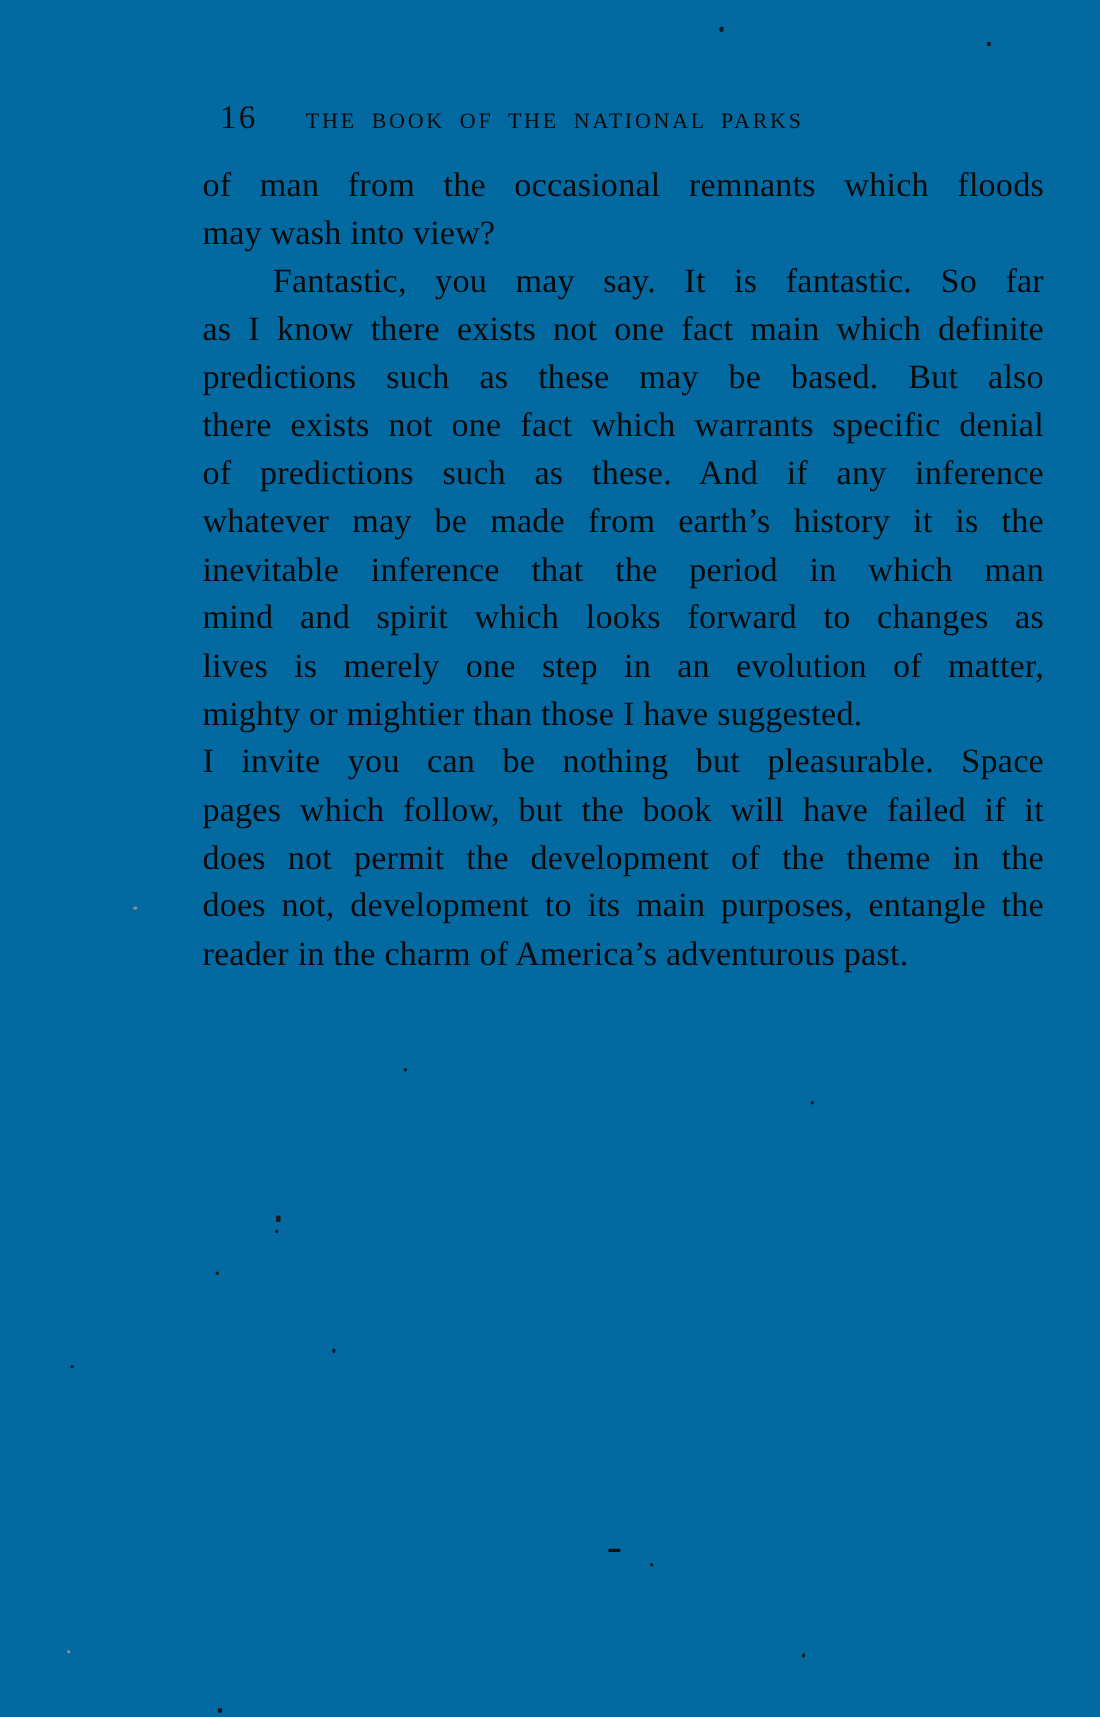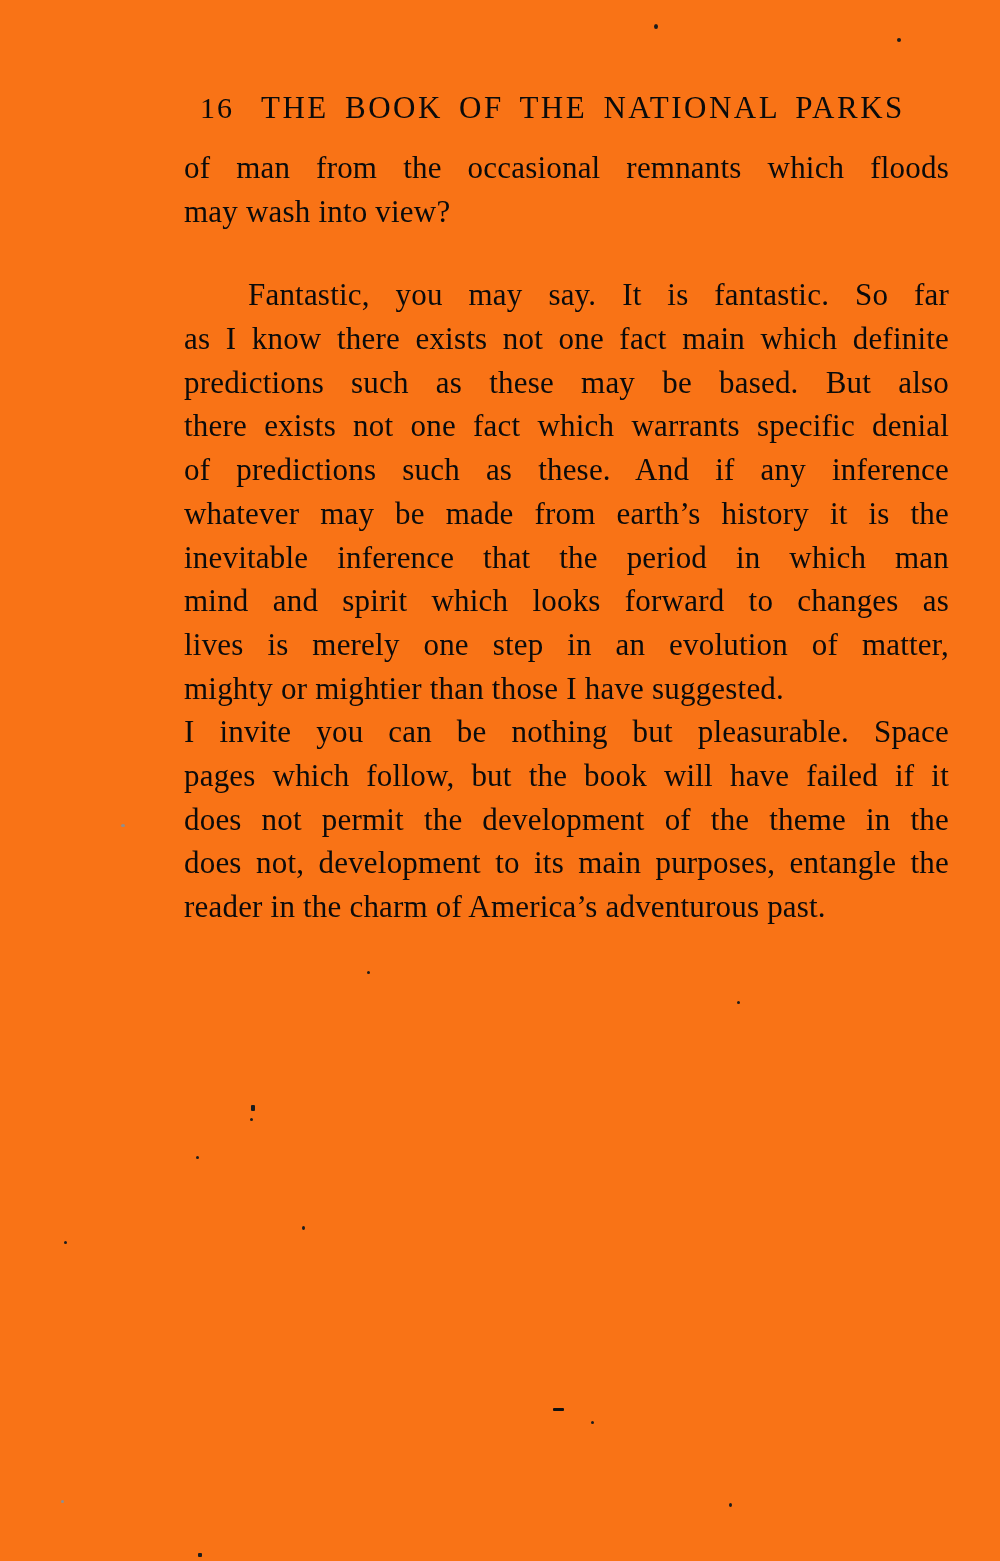--- a/index.html
+++ b/index.html
@@ -4,42 +4,42 @@
 <style>
   html, body {
     margin: 0;
     padding: 0;
     background: #ffffff;
   }
   .page {
     position: relative;
     width: 1000px;
     height: 1561px;
-    background: #f97316;
+    background: #0369a1;
     overflow: hidden;
     font-family: "Liberation Serif", "DejaVu Serif", serif;
     color: #0b0b0b;
   }
   
   .running-head {
     position: absolute;
     top: 90px;
     left: 200px;
     width: 765px;
     display: flex;
     align-items: baseline;
     white-space: nowrap;
   }
   .page-num {
     font-size: 30px;
     letter-spacing: 2px;
   }
   .head-title {
-    margin-left: 27px;
-    font-size: 31px;
+    margin-left: 44px;
+    font-size: 20px;
     letter-spacing: 2.5px;
     word-spacing: 6px;
   }
   
   .text-block {
     position: absolute;
     top: 146px;
     left: 184px;
     width: 765px;
   }
@@ -50,21 +50,20 @@
     white-space: nowrap;
     letter-spacing: 0.2px;
   }
   .line.j {
     white-space: normal;
     text-align: justify;
     text-align-last: justify;
   }
   .line.ind {
     padding-left: 64px;
-    margin-top: 40px;
   }
   
   .speck {
     position: absolute;
     background: #1c1c1c;
     border-radius: 50%;
   }
   .speck.faint { background: #8f8f8f; }
   .dash {
     position: absolute;

